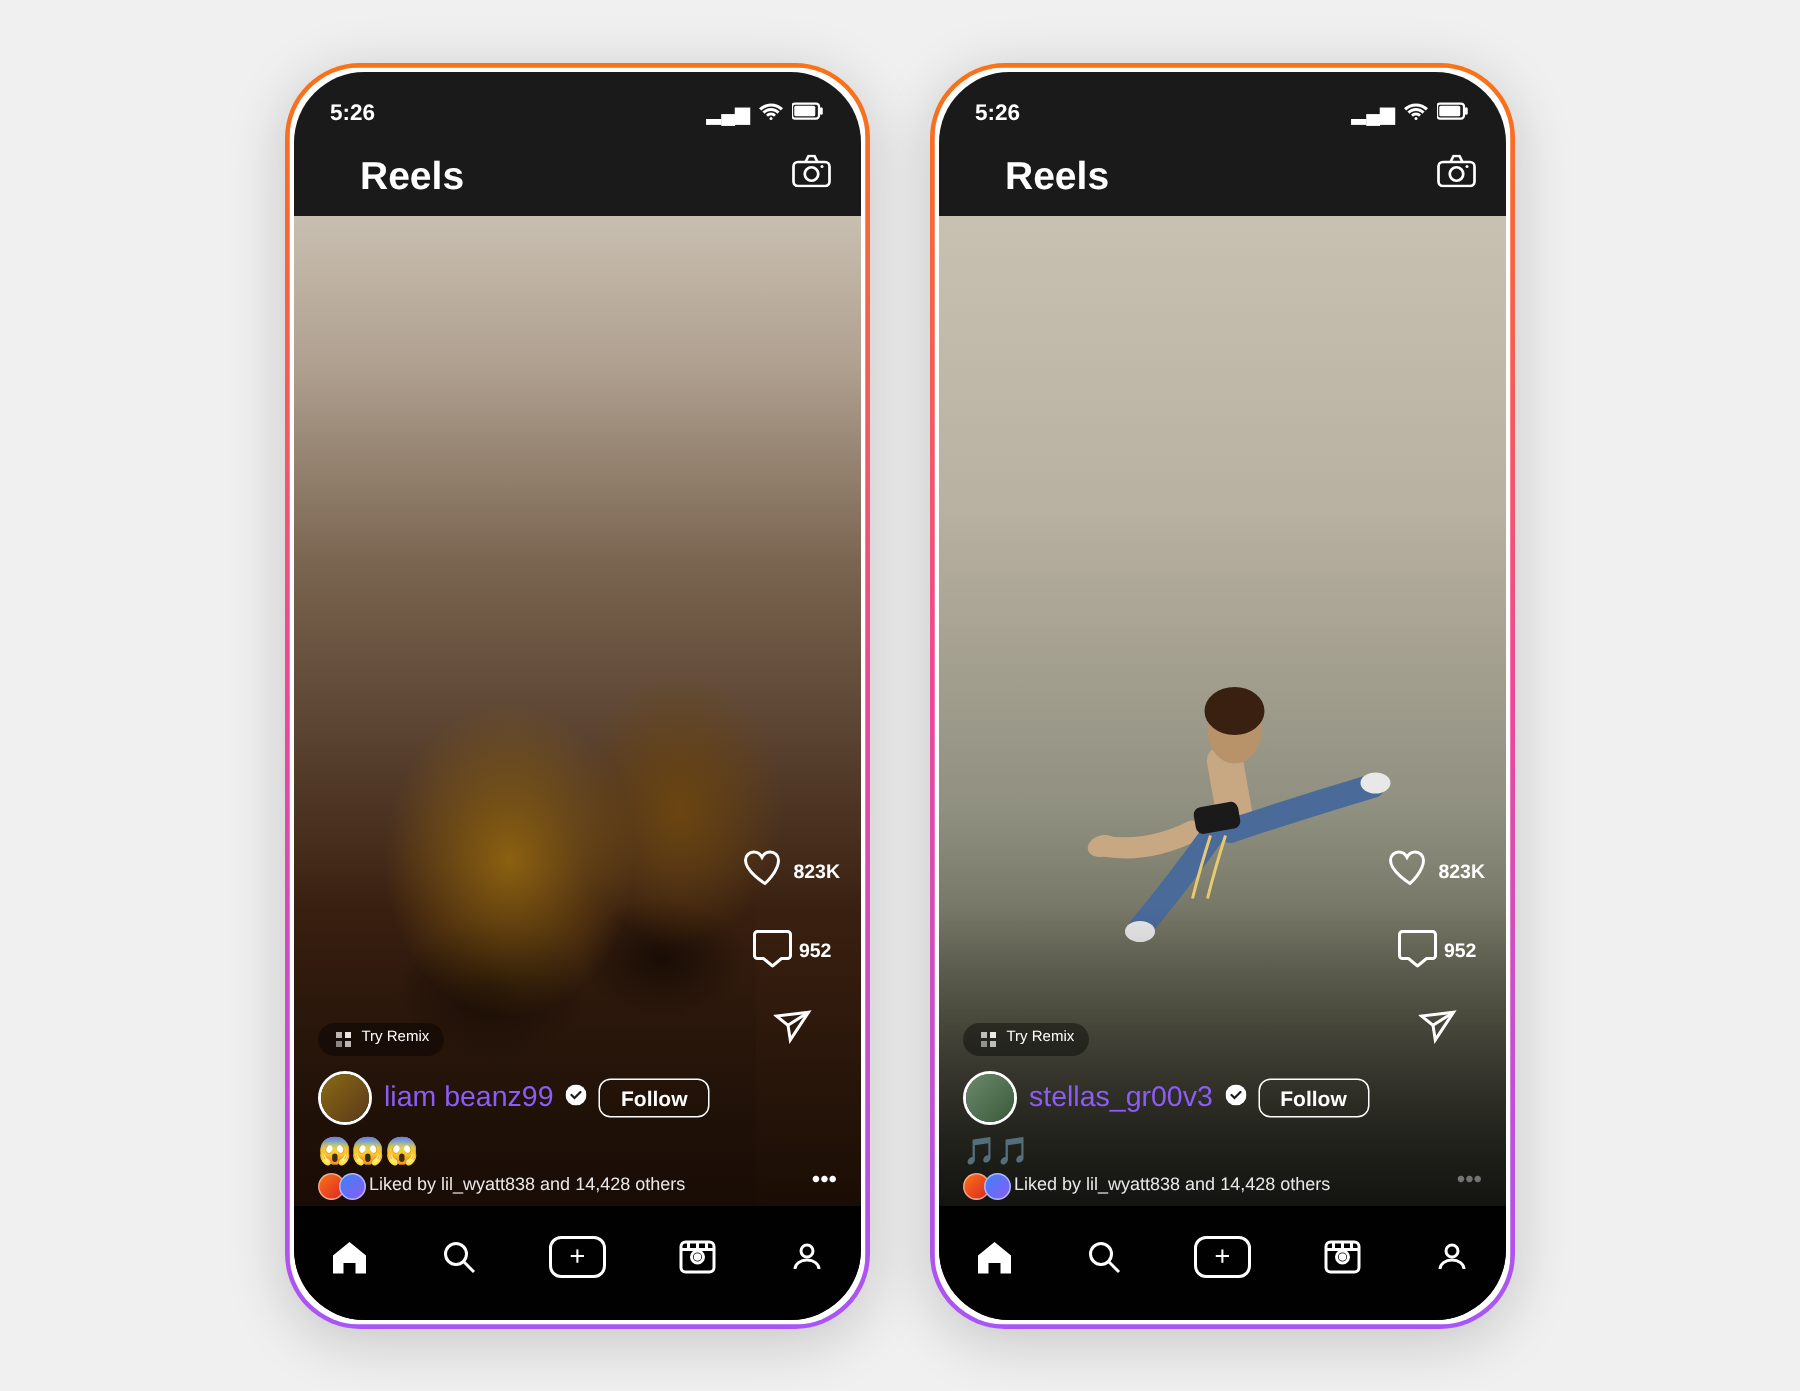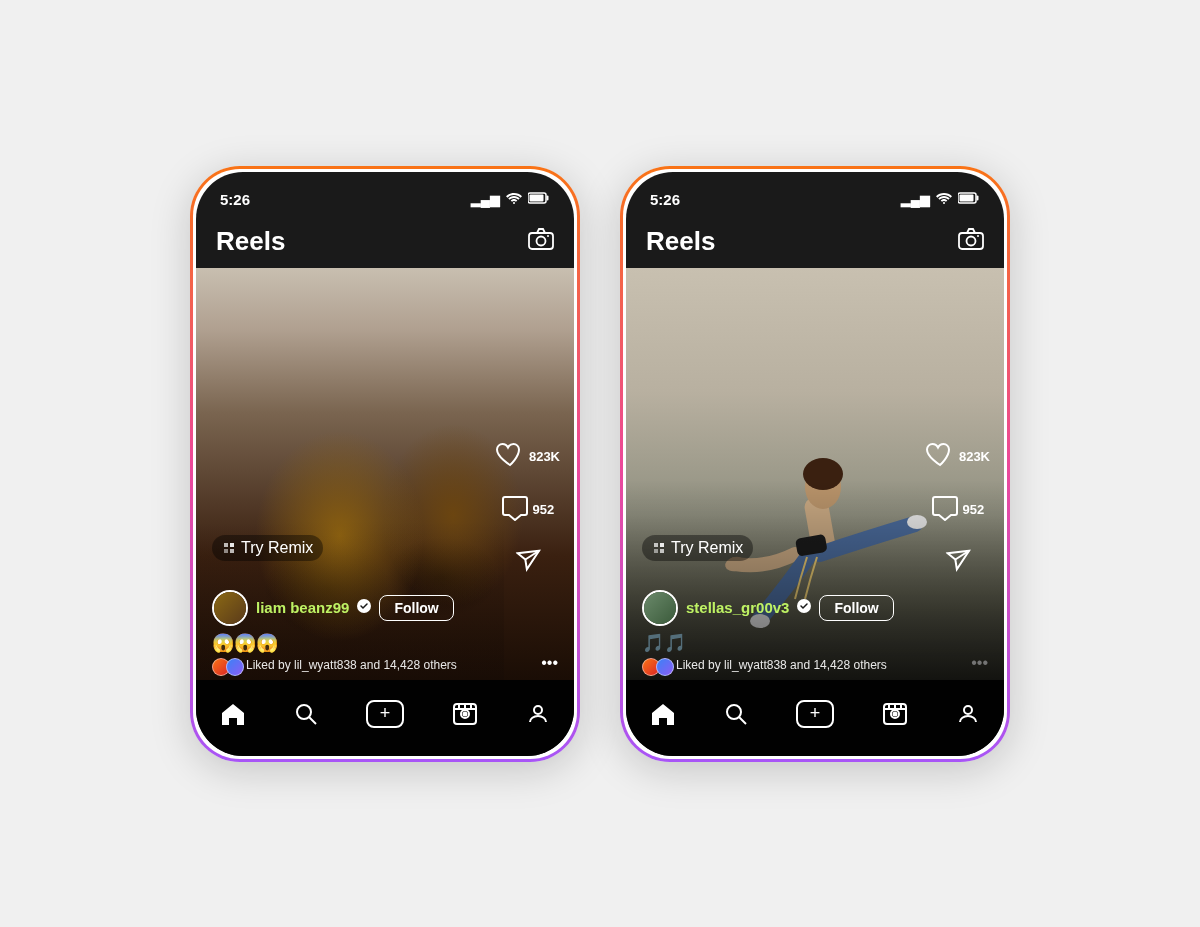--- a/index.html
+++ b/index.html
@@ -10,21 +10,21 @@
       display: flex;
       align-items: center;
       justify-content: center;
       gap: 40px;
       font-family: -apple-system, BlinkMacSystemFont, 'Segoe UI', sans-serif;
     }
 
     .phone-wrapper {
       position: relative;
       width: 390px;
-      height: 596px;
+      height: 844px;
     }
 
     .phone-frame {
       position: absolute;
       inset: 0;
       border-radius: 50px;
       border: 3px solid transparent;
       background: linear-gradient(white, white) padding-box,
                   linear-gradient(to bottom, #f97316, #ec4899, #a855f7) border-box;
       overflow: hidden;
@@ -78,20 +78,21 @@
       align-items: center;
       justify-content: space-between;
       padding: 0 20px;
       z-index: 10;
     }
 
     .header-title {
       color: white;
       font-size: 26px;
       font-weight: 700;
+      margin-left: 24px;
     }
 
     .header-camera {
       color: white;
       font-size: 24px;
     }
 
     
     .action-buttons {
       position: absolute;
@@ -128,28 +129,27 @@
       position: absolute;
       bottom: 80px;
       left: 0;
       right: 70px;
       padding: 0 16px;
       z-index: 10;
     }
 
     .remix-badge {
       display: inline-flex;
-      align-items: center;
       gap: 5px;
       background: rgba(0,0,0,0.4);
       color: white;
-      font-size: 16px;
+      font-size: 10px;
       padding: 4px 10px;
       border-radius: 20px;
-      margin-bottom: 20px;
+      margin-bottom: 0;
     }
 
     .user-row {
       display: flex;
       align-items: center;
       gap: 8px;
       margin-bottom: 6px;
     }
 
     .avatar {
@@ -162,23 +162,23 @@
       flex-shrink: 0;
     }
 
     .avatar-inner {
       width: 100%;
       height: 100%;
       background: linear-gradient(135deg, #8B6914, #5a3a1a);
     }
 
     .username {
-      color: #bef264;
-      font-size: 15px;
-      font-weight: 700;
+      color: #8b5cf6;
+      font-size: 19px;
+      font-weight: 400;
     }
 
     .verified-icon {
       color: white;
       font-size: 13px;
     }
 
     .follow-btn {
       background: transparent;
       border: 1.5px solid white;

